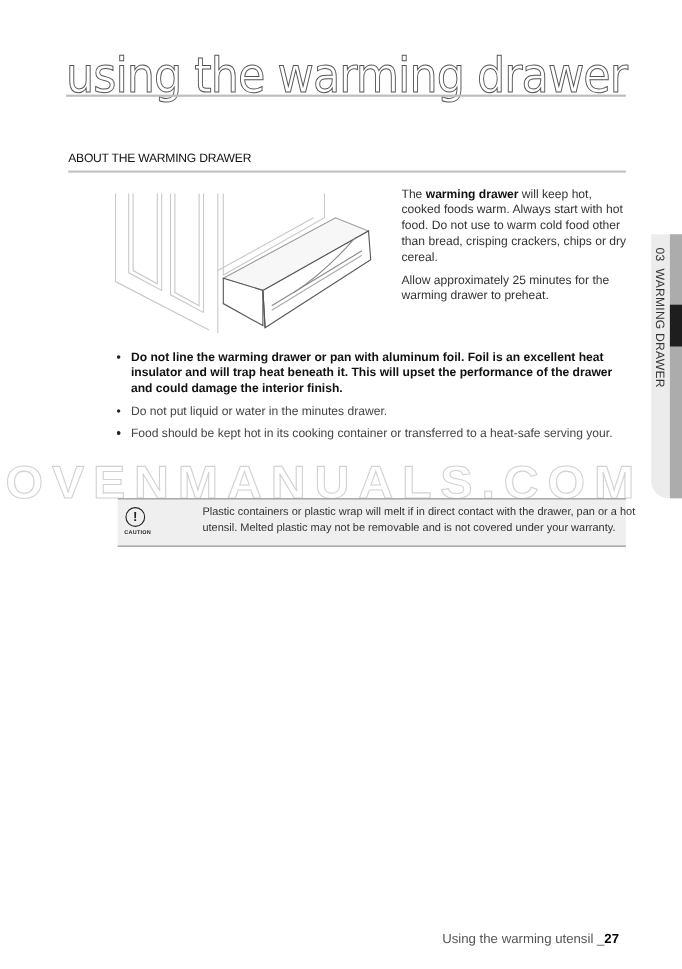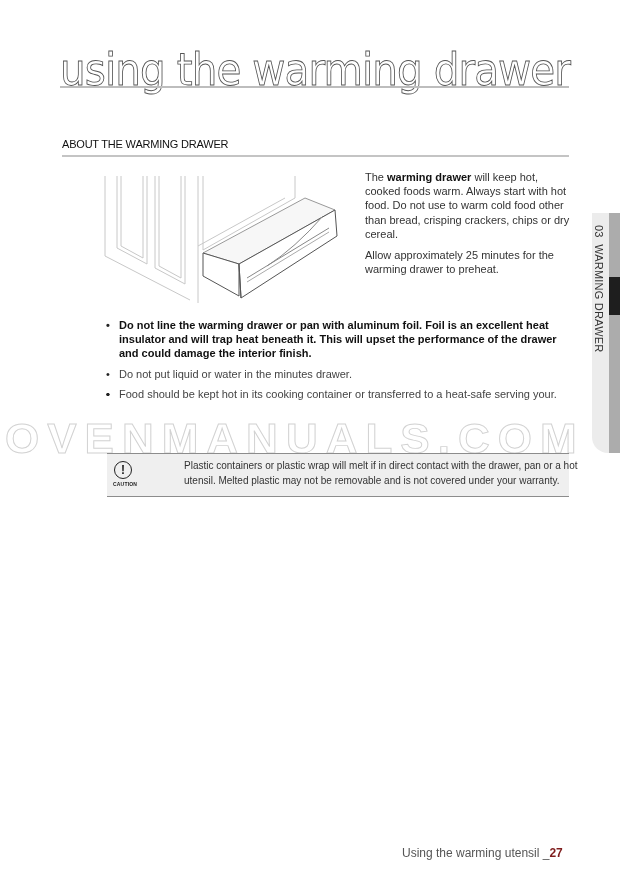--- a/index.html
+++ b/index.html
@@ -32,21 +32,21 @@
   .side-tab { position: absolute; left: 592px; top: 213px; width: 28px; height: 240px; background: #ececec;
               border-bottom-left-radius: 16px; }
   .side-tab-bar { position: absolute; left: 609px; top: 213px; width: 11px; height: 240px; background: #acacac; }
   .side-tab-active { position: absolute; left: 609px; top: 277px; width: 11px; height: 38px; background: #1e1e1e; }
   .side-tab-label { position: absolute; left: 593px; top: 225px; writing-mode: vertical-rl; font-size: 11px;
                     color: #333; letter-spacing: 0.2px; white-space: pre; }
   .watermark { position: absolute; left: 5px; top: 414px; font-size: 44px; font-weight: bold; color: transparent;
                -webkit-text-stroke: 1px #d2d2d2; letter-spacing: 8px; font-family: "Liberation Sans", sans-serif;
                pointer-events: none; white-space: nowrap; transform: scaleY(0.95); }
   .footer { position: absolute; left: 402px; top: 846px; font-size: 12px; color: #555; }
-  .footer b { color: #7f1d1d; }
+  .footer b { color: #000000; }
 </style>
 </head>
 <body>
 
 <div class="page-title">
   <span class="title-thin">using the warming drawer</span>
 </div>
 <div class="title-rule"></div>
 
 <div class="section-heading">ABOUT THE WARMING DRAWER</div>

